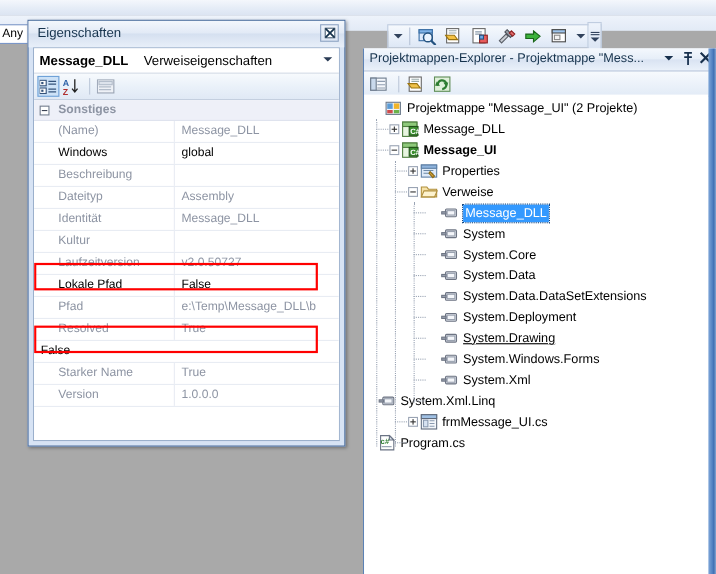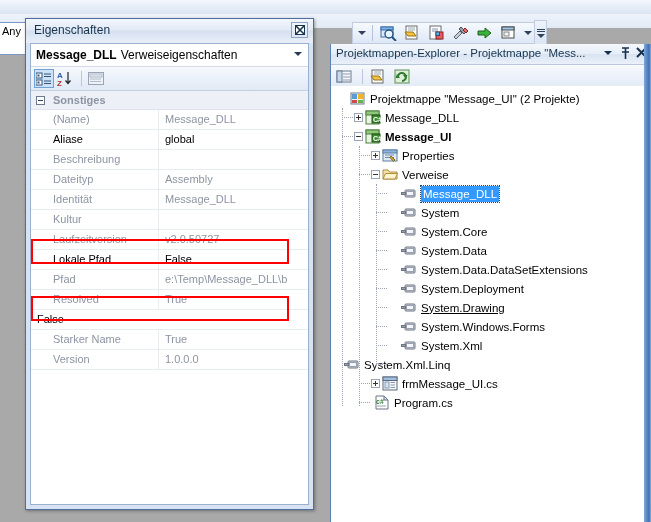--- a/index.html
+++ b/index.html
@@ -21,21 +21,21 @@
   .bg-toolstrip{
     position:absolute;left:0;top:0;width:651px;height:14px;
     background:linear-gradient(to bottom,#f4f7fc 0%,#e6edf7 50%,#dbe4f2 100%);
     border-bottom:1px solid #c3cfe0;
   }
   .bg-toolstrip2{
     position:absolute;left:0;top:14px;width:651px;height:14px;
     background:linear-gradient(to bottom,#eef3fb 0%,#e2eaf6 100%);
   }
   .combo-anycpu{
-    position:absolute;left:0;top:22px;width:28px;height:33px;
+    position:absolute;left:0;top:22px;width:28px;height:18px;
     background:#ffffff;border:1px solid #7a96c8;border-left:none;
     font-size:11px;line-height:17px;padding-left:2px;box-sizing:border-box;
     color:#000;overflow:hidden;white-space:nowrap;
   }
   .toolbar-right{
     position:absolute;left:352px;top:22px;width:195px;height:22px;
     background:linear-gradient(to bottom,#f6f9fd 0%,#e9f0fa 55%,#dde7f5 100%);
     border:1px solid #c0cde0;box-sizing:border-box;
     display:flex;align-items:center;gap:3px;padding:0 3px;
   }
@@ -58,21 +58,21 @@
     border-left:4px solid transparent;border-right:4px solid transparent;
     border-top:4px solid #31425c;
   }
   .tb-overflow::before{
     content:"";position:absolute;left:2px;top:8px;width:8px;height:1px;background:#31425c;
     box-shadow:0 2px 0 #31425c;
   }
 
   
   #props-window{
-    position:absolute;left:25px;top:18px;width:289px;height:492px;
+    position:absolute;left:25px;top:18px;width:289px;height:388px;
     background:#d7e3f4;
     border:1px solid #4e6f9e;
     box-sizing:border-box;
     box-shadow:1px 1px 3px rgba(0,0,0,.35);
   }
   .props-titlebar{
     height:24px;width:100%;
     background:linear-gradient(to bottom,#f3f7fc 0%,#e2eaf6 45%,#d5e0f0 50%,#e8eff9 100%);
     position:relative;
   }
@@ -90,21 +90,21 @@
     position:absolute;left:4px;top:24px;right:4px;bottom:4px;
     background:#fdfdfd;border:1px solid #9bb0cc;box-sizing:border-box;
     display:flex;flex-direction:column;
   }
   .props-object-row{
     height:22px;background:#ffffff;border-bottom:1px solid #d2dae6;
     position:relative;display:flex;align-items:center;padding-left:5px;
     flex:0 0 auto;
   }
   .props-obj-name{font-weight:bold;font-size:12px;color:#000;}
-  .props-obj-kind{font-size:12px;color:#000;margin-left:4px;text-align:center;}
+  .props-obj-kind{font-size:12px;color:#000;margin-left:14px;text-align:center;}
   .props-obj-arrow{
     position:absolute;right:6px;top:8px;
     border-left:4px solid transparent;border-right:4px solid transparent;
     border-top:4px solid #2a3b55;
   }
   .props-toolbar{
     height:23px;flex:0 0 auto;
     background:linear-gradient(to bottom,#f7fafd 0%,#eaf1f9 50%,#e0e9f5 100%);
     border-bottom:1px solid #c4cfdf;
     display:flex;align-items:center;gap:2px;padding-left:3px;
@@ -325,21 +325,21 @@
       <div class="cat-row">
         <span class="cat-box"></span>
         <span class="cat-label">Sonstiges</span>
       </div>
       <div id="rows-host">
           <div class="row">
             <div class="k">(Name)</div>
             <div class="v">Message_DLL</div>
           </div>
           <div class="row editable">
-            <div class="k">Aliase</div>
+            <div class="k">Windows</div>
             <div class="v">global</div>
           </div>
           <div class="row">
             <div class="k">Beschreibung</div>
             <div class="v"></div>
           </div>
           <div class="row">
             <div class="k">Dateityp</div>
             <div class="v">Assembly</div>
           </div>
@@ -613,21 +613,21 @@
               <rect x="1" y="1" width="14" height="13" fill="#f4f7fb" stroke="#5f6b7d"></rect>
               <rect x="1" y="1" width="14" height="3.5" fill="#9fc0e4" stroke="#5f6b7d"></rect>
               <rect x="3" y="6" width="4" height="6" fill="#d7e3f2" stroke="#8a9ab0"></rect>
               <line x1="8.5" y1="6.5" x2="13" y2="6.5" stroke="#8a9ab0"></line>
               <line x1="8.5" y1="9" x2="13" y2="9" stroke="#8a9ab0"></line>
               <line x1="8.5" y1="11.5" x2="13" y2="11.5" stroke="#8a9ab0"></line>
             </svg>
           </span>
           <span class="lbl">frmMessage_UI.cs</span>
         </div>
-        <div class="tnode" style=" margin-left: 30px;">
+        <div class="tnode" style="">
           <span class="exp"></span>
           <span class="ico">
             <svg width="16" height="15" viewBox="0 0 16 15" style="position: absolute; left: 0px; top: 0px;">
               <path d="M2 1 L10 1 L14 5 L14 14 L2 14 Z" fill="#ffffff" stroke="#6a7384"></path>
               <path d="M10 1 L10 5 L14 5 Z" fill="#dde4ee" stroke="#6a7384"></path>
               <text x="2" y="9" font-family="Liberation Sans, sans-serif" font-size="7" fill="#2e7d32" font-weight="bold">c#</text>
               <line x1="3" y1="11" x2="12" y2="11" stroke="#9aa6b6"></line>
             </svg>
           </span>
           <span class="lbl">Program.cs</span>

